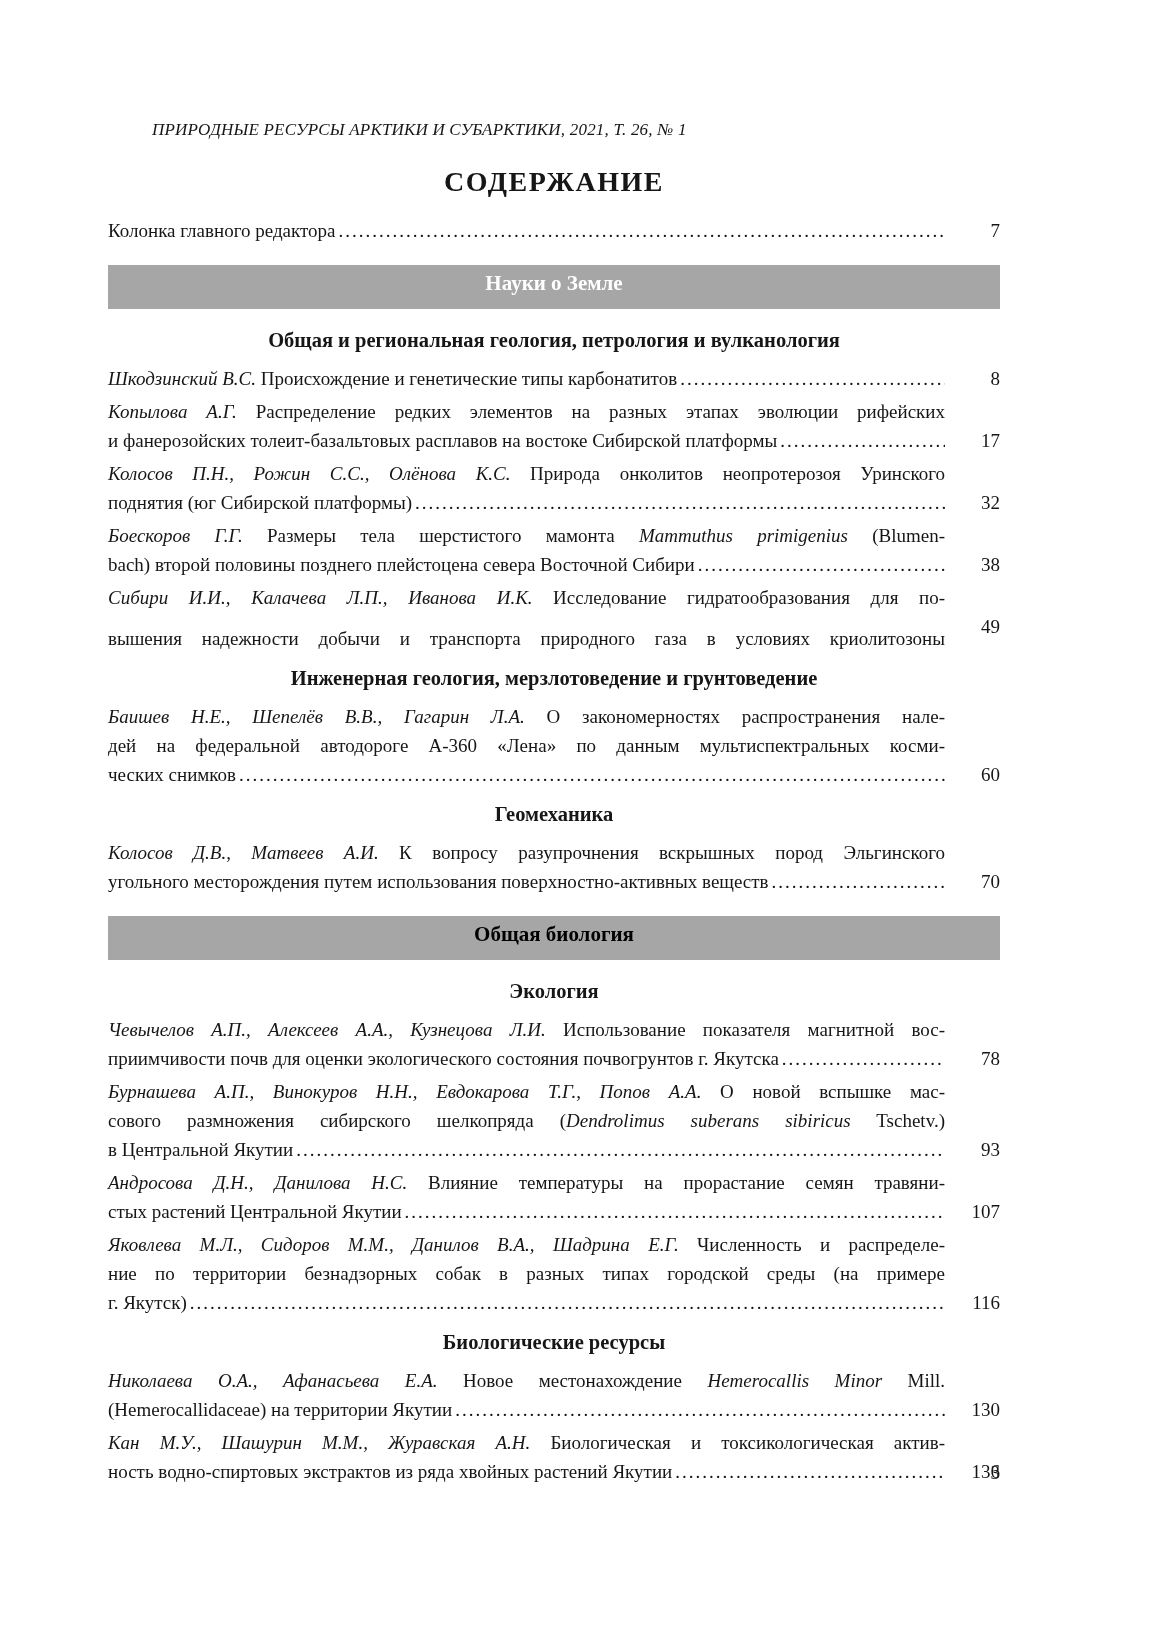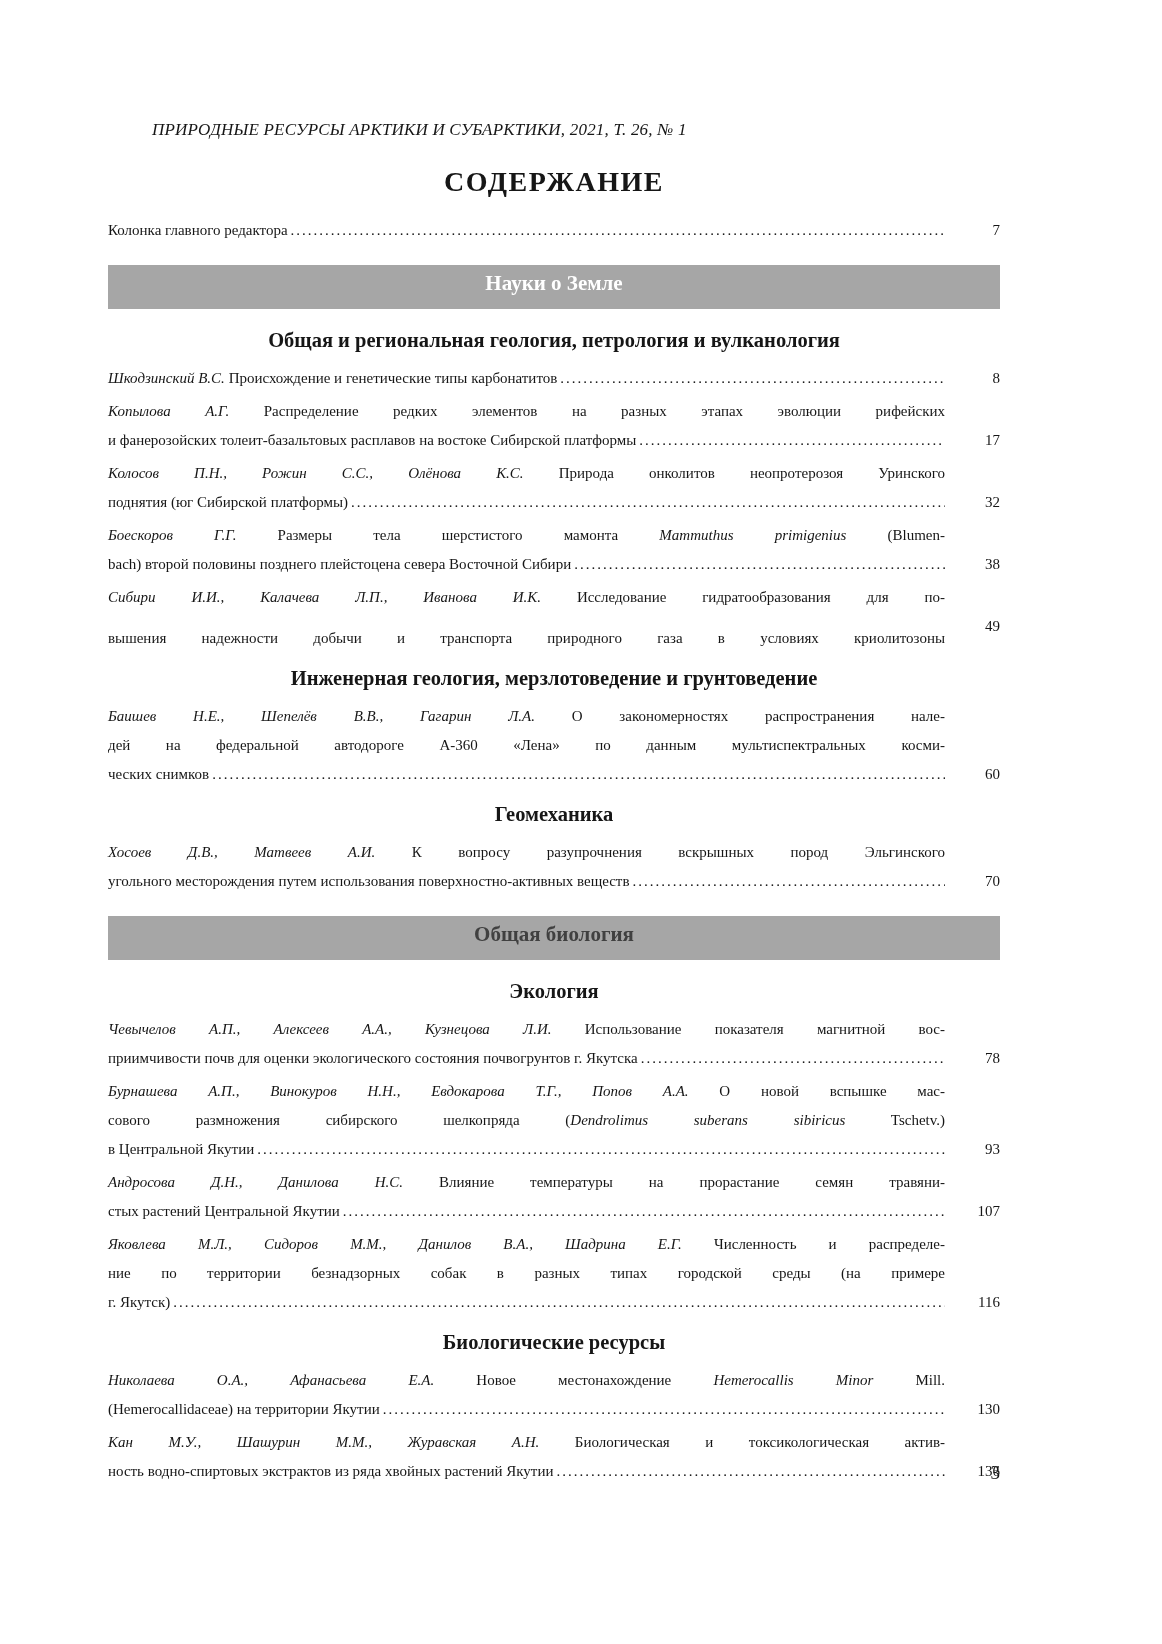--- a/index.html
+++ b/index.html
@@ -44,21 +44,21 @@
     margin: 20px 0 18px 0;
   }
   .heading {
     text-align: center;
     font-weight: bold;
     font-size: 20.5px;
     line-height: 26px;
     margin: 12px 0 11px 0;
   }
   .entry {
-    font-size: 15px;
+    font-size: 19px;
     line-height: 29px;
     margin-bottom: 4px;
   }
   .line.fill {
     text-align: justify;
     text-align-last: justify;
     padding-right: 55px;
   }
   .line.last { display: flex; }
   .line.last .text { white-space: nowrap; }
@@ -151,28 +151,28 @@
         <div class="line fill"><span class="text"><span class="it">Баишев Н.Е., Шепелёв В.В., Гагарин Л.А.</span><span> О закономерностях распространения нале-</span></span></div>
         <div class="line fill"><span class="text"><span>дей на федеральной автодороге А-360 «Лена» по данным мультиспектральных косми-</span></span></div>
         <div class="line last">
           <span class="text"><span>ческих снимков</span></span>
           <span class="dots"></span>
           <span class="pnum">60</span>
         </div>
       </div>
       <div class="heading">Геомеханика</div>
       <div class="entry">
-        <div class="line fill"><span class="text"><span class="it">Хосоев Д.В., Матвеев А.И.</span><span> К вопросу разупрочнения вскрышных пород Эльгинского</span></span></div>
+        <div class="line fill"><span class="text"><span class="it">Колосов Д.В., Матвеев А.И.</span><span> К вопросу разупрочнения вскрышных пород Эльгинского</span></span></div>
         <div class="line last">
           <span class="text"><span>угольного месторождения путем использования поверхностно-активных веществ </span></span>
           <span class="dots"></span>
           <span class="pnum">70</span>
         </div>
       </div>
-      <div class="banner" style="background: rgb(166, 166, 166); color: #404040;">Общая биология</div>
+      <div class="banner" style="background: rgb(166, 166, 166); color: #000000;">Общая биология</div>
       <div class="heading">Экология</div>
       <div class="entry">
         <div class="line fill"><span class="text"><span class="it">Чевычелов А.П., Алексеев А.А., Кузнецова Л.И.</span><span> Использование показателя магнитной вос-</span></span></div>
         <div class="line last">
           <span class="text"><span>приимчивости почв для оценки экологического состояния почвогрунтов г. Якутска </span></span>
           <span class="dots"></span>
           <span class="pnum">78</span>
         </div>
       </div>
       <div class="entry">

